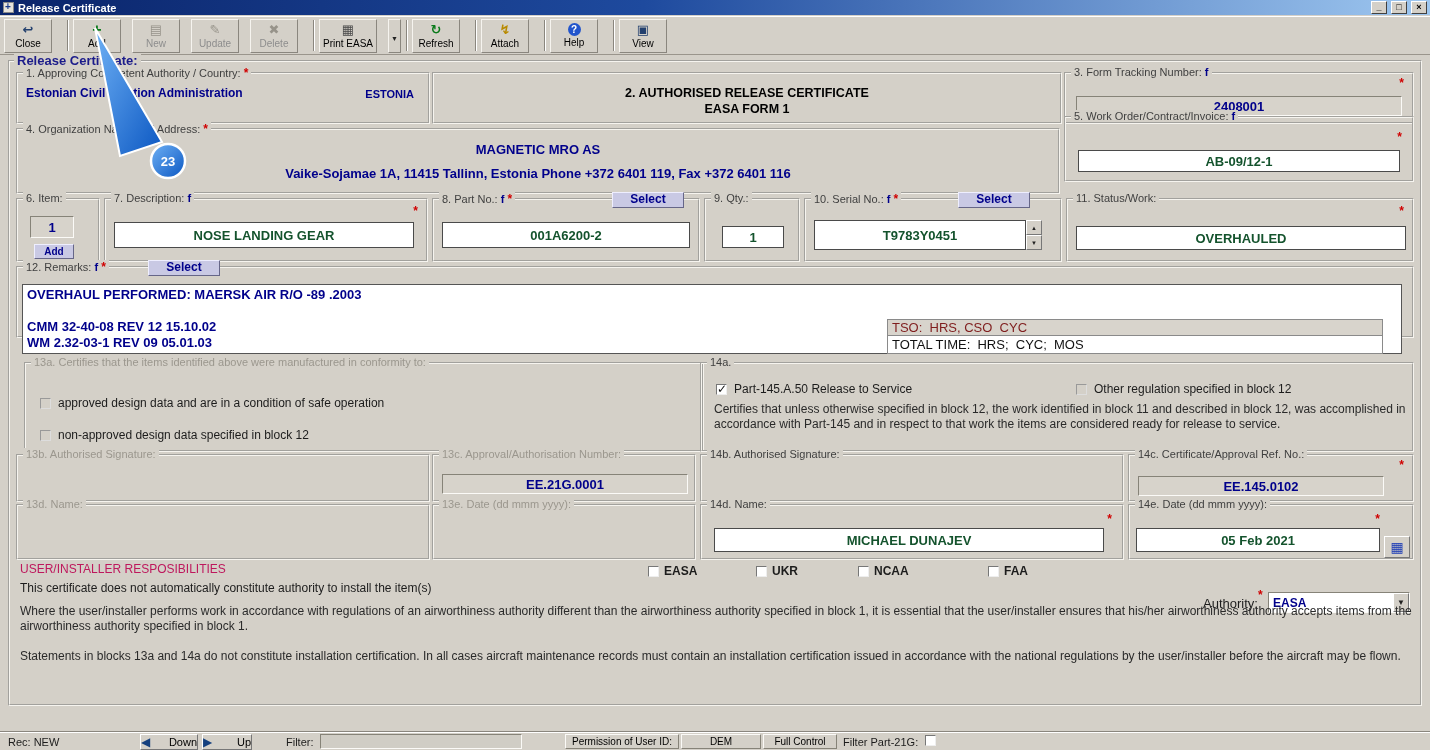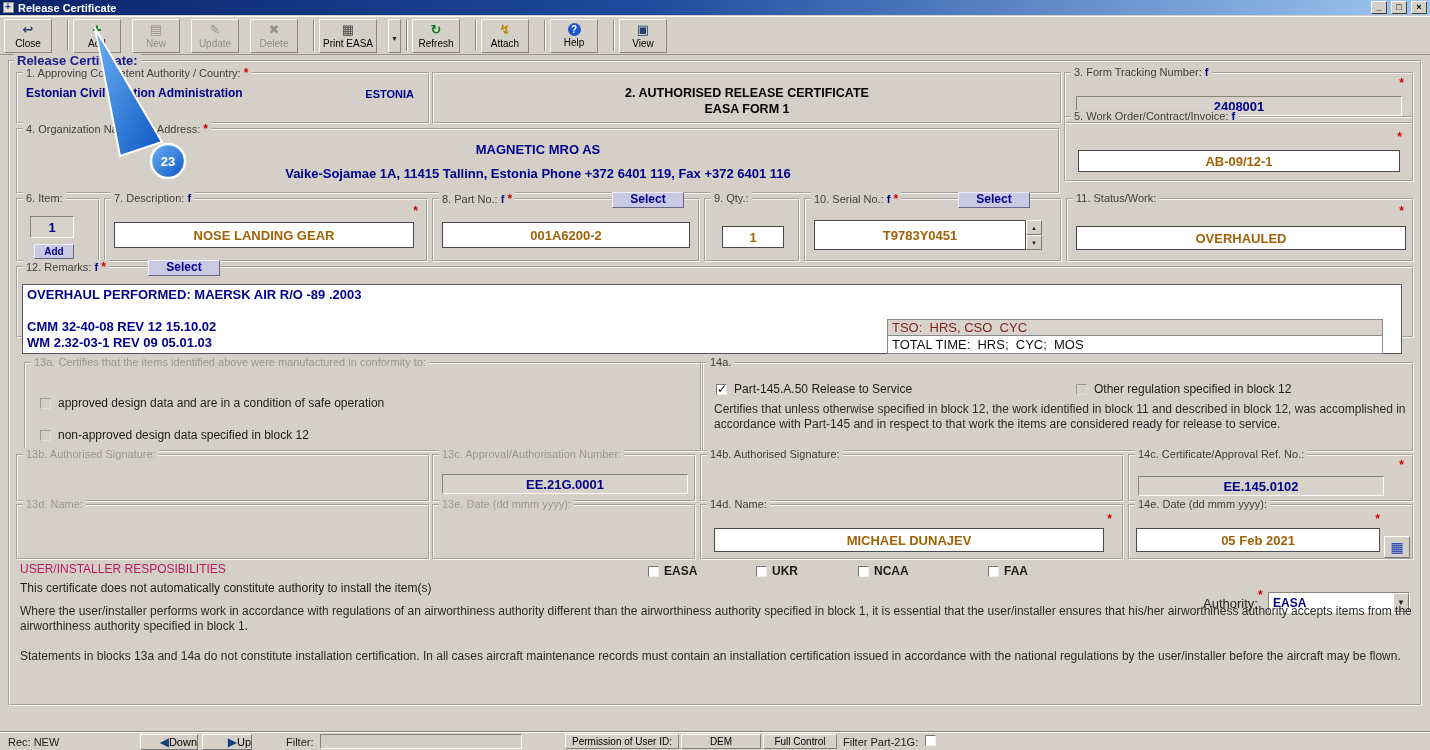--- a/index.html
+++ b/index.html
@@ -37,38 +37,38 @@
 .gb{position:absolute;border:2px groove #f6f4ef}
 .gb>.cap{position:absolute;top:-8px;left:5px;background:#d4d0c8;padding:0 3px;font-size:11px;color:#3f3f3f;white-space:nowrap;z-index:2}
 .gb.dis>.cap{color:#9b978e}
 .main-cap{position:absolute;top:-9px;left:4px;background:#d4d0c8;padding:0 3px;font-size:13px;font-weight:bold;color:#1b1b8a;white-space:nowrap;z-index:2}
 .dis-text{color:#9b978e}
 .navy{color:#00008b;font-weight:bold}
 .req::before{content:"*"}
 .req{color:#d00000;font-weight:bold;font-size:12px;position:absolute;z-index:3}
 .req.inl{position:static}
 .flag-f{color:#00008b;font-size:11px;font-weight:bold}
-.inp{position:absolute;background:#fff;border:1px solid #4a4a4a;display:flex;align-items:center;justify-content:center;color:#a16207;font-weight:bold;font-size:13px}
+.inp{position:absolute;background:#fff;border:1px solid #4a4a4a;display:flex;align-items:center;justify-content:center;color:#14532d;font-weight:bold;font-size:13px}
 .sunk{position:absolute;background:#d7d3cb;border:1px solid;border-color:#868378 #fbfaf7 #fbfaf7 #868378;display:flex;align-items:center;justify-content:center;color:#00008b;font-weight:bold;font-size:13px}
 .selbtn{position:absolute;height:16px;background:#c9c9e4;border:1px solid;border-color:#eeeeff #666688 #666688 #eeeeff;color:#00008b;font-weight:bold;font-size:12px;line-height:13px;text-align:center;z-index:3}
 .cb{position:absolute;width:11px;height:11px;background:#fff;border:1px solid;border-color:#777 #eee #eee #777}
 .cb.on::after{content:"✓";position:absolute;left:0;top:-3px;font-size:12px;font-weight:bold;color:#111}
 .cb.disd{background:#d4d0c8;border-color:#999 #ddd #ddd #999}
 .lbl{position:absolute;font-size:12px;color:#1c1c1c;white-space:nowrap}
 .para{position:absolute;font-size:12px;color:#2a2a2a;line-height:15px}
 .rl{position:absolute;font-size:13px;white-space:nowrap}
 .tso-row{position:absolute;background:#d8d4cc;border:1px solid #8a8a8a;font-size:13px;padding-left:4px;color:#7f1d1d;white-space:pre;line-height:16px}
 .total-row{position:absolute;background:#fff;border:1px solid #8a8a8a;border-top:none;font-size:13px;padding-left:4px;color:#111;white-space:pre;line-height:17px}
 .spinbtn{width:16px;height:15px;background:#d4d0c8;border:1px solid;border-color:#fff #777 #777 #fff;display:flex;align-items:center;justify-content:center}
 .graybtn{position:absolute;background:#d4d0c8;border:1px solid;border-color:#fff #777 #777 #fff;display:flex;align-items:center;justify-content:center}
 .combo{position:absolute;background:#fff;border:1px solid;border-color:#868378 #fbfaf7 #fbfaf7 #868378;display:flex;align-items:center}
 .combo-val{flex:1;color:#00008b;font-weight:bold;font-size:12px;padding-left:4px}
 .combo-btn{width:16px;height:100%;background:#d4d0c8;border:1px solid;border-color:#fff #777 #777 #fff;display:flex;align-items:center;justify-content:center}
 .statusbar{position:absolute;left:0;bottom:0;width:100%;height:18px;background:#d4d0c8;border-top:1px solid #fff;box-shadow:0 -1px 0 #8a867e}
-.sb-btn{position:absolute;height:16px;background:#d4d0c8;border:1px solid;border-color:#fff #777 #777 #fff;display:flex;align-items:center;justify-content:flex-end;font-size:11px}
+.sb-btn{position:absolute;height:16px;background:#d4d0c8;border:1px solid;border-color:#fff #777 #777 #fff;display:flex;align-items:center;justify-content:space-between;font-size:11px}
 .sb-cell{position:absolute;height:15px;background:#d4d0c8;border:1px solid;border-color:#fbfaf7 #868378 #868378 #fbfaf7;font-size:10px;display:flex;align-items:center;justify-content:center;white-space:nowrap;overflow:hidden}
 .sb-field{position:absolute;background:#d0cdc5;border:1px solid;border-color:#868378 #fbfaf7 #fbfaf7 #868378}
 .overlay{position:absolute;z-index:50;pointer-events:none}
 </style>
 </head>
 <body>
 
 <div class="titlebar" data-name="title-bar">
   <span data-name="app-icon"></span>
   <span data-name="window-title">Release Certificate</span>

